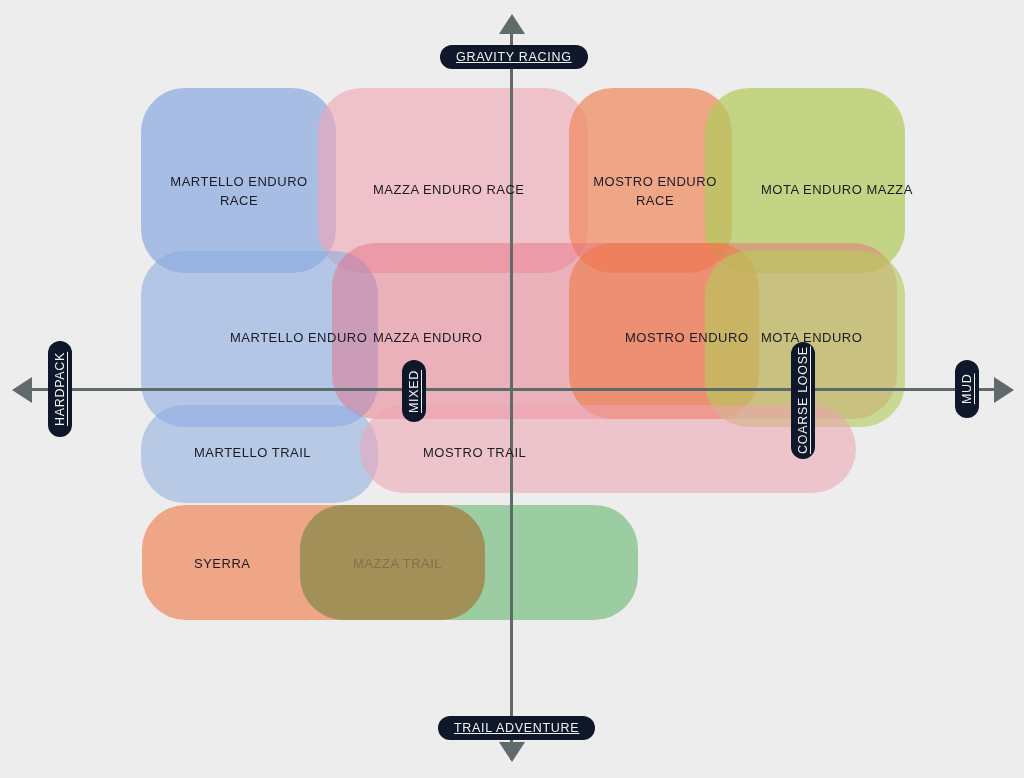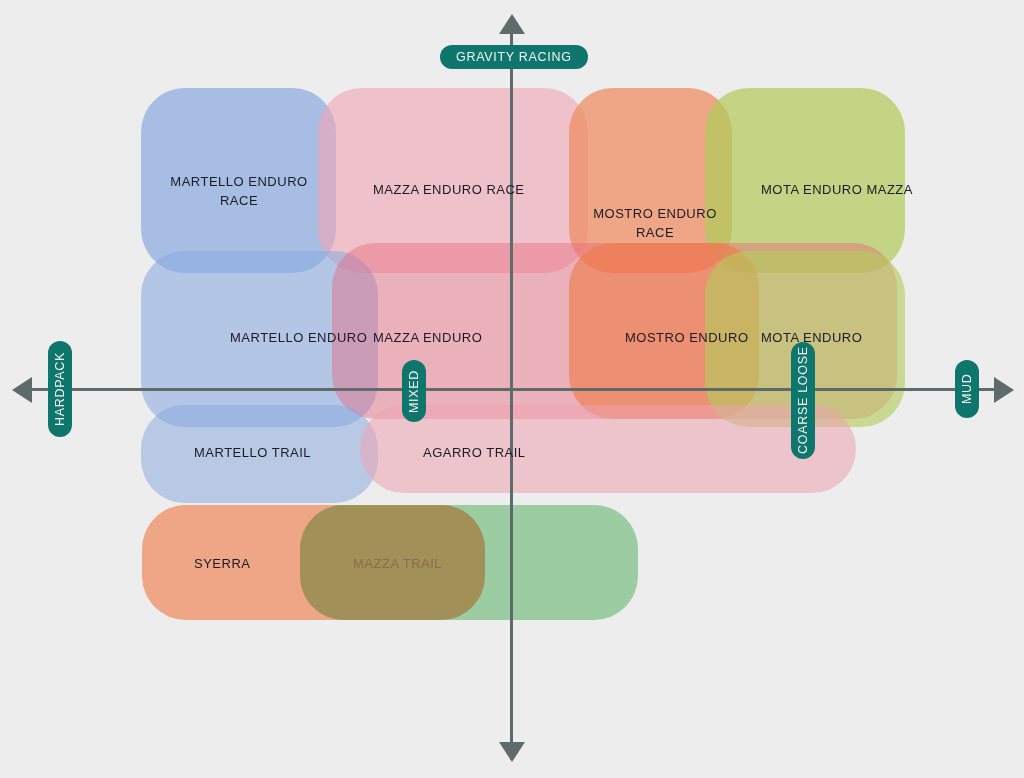--- a/index.html
+++ b/index.html
@@ -68,30 +68,31 @@
     left: 994px;
     top: 377px;
     border-top: 13px solid transparent;
     border-bottom: 13px solid transparent;
     border-left: 20px solid #5f6a6a;
   }
 
   
   .pill {
     position: absolute;
-    background: #0f766e;
+    background: #0f172a;
     color: #f1f3f3;
     border-radius: 999px;
     font-size: 12.5px;
     letter-spacing: 0.7px;
     display: flex;
     align-items: center;
     justify-content: center;
     white-space: nowrap;
     box-sizing: border-box;
+    text-decoration: underline;
   }
   .pill-h {
     height: 24px;
     padding: 0 16px;
   }
   .pill-v {
     width: 24px;
     padding: 16px 0;
     writing-mode: vertical-rl;
     transform: rotate(180deg);
@@ -148,31 +149,32 @@
   <div class="axis-line axis-h"></div>
   <div class="axis-line axis-v"></div>
   <div class="arrow arrow-up"></div>
   <div class="arrow arrow-down"></div>
   <div class="arrow arrow-left"></div>
   <div class="arrow arrow-right"></div>
 
   <div id="label-layer" style="position:absolute;left:0;top:0;width:1024px;height:778px;">
       <div class="blob-label center" style="left: 150px; top: 173px; width: 178px;">MARTELLO ENDURO RACE</div>
       <div class="blob-label left" style="left: 337px; top: 181px; width: 250px;">MAZZA ENDURO RACE</div>
-      <div class="blob-label center" style="left: 580px; top: 173px; width: 150px; margin-top: 32px;">MOSTRO ENDURO RACE</div>
+      <div class="blob-label center" style="left: 580px; top: 173px; width: 150px;">MOSTRO ENDURO RACE</div>
       <div class="blob-label left" style="left: 725px; top: 181px; width: 185px;">MOTA ENDURO MAZZA</div>
       <div class="blob-label left" style="left: 158px; top: 329px; width: 220px; margin-left: 36px;">MARTELLO ENDURO</div>
       <div class="blob-label left" style="left: 337px; top: 329px; width: 260px;">MAZZA ENDURO</div>
       <div class="blob-label left" style="left: 589px; top: 329px; width: 180px;">MOSTRO ENDURO</div>
       <div class="blob-label left" style="left: 158px; top: 444px; width: 220px;">MARTELLO TRAIL</div>
       <div class="blob-label left" style="left: 725px; top: 329px; width: 185px;">MOTA ENDURO</div>
-      <div class="blob-label left" style="left: 387px; top: 444px; width: 260px;">AGARRO TRAIL</div>
+      <div class="blob-label left" style="left: 387px; top: 444px; width: 260px;">MOSTRO TRAIL</div>
       <div class="blob-label left" style="left: 158px; top: 555px; width: 200px;">SYERRA</div>
       <div class="blob-label left muted" style="left: 317px; top: 555px; width: 200px;">MAZZA TRAIL</div>
     </div>
 
   <div class="pill pill-h" id="pill-gravity">GRAVITY RACING</div>
+  <div class="pill pill-h" id="pill-trail">TRAIL ADVENTURE</div>
   <div class="pill pill-v" id="pill-hardpack">HARDPACK</div>
   <div class="pill pill-v" id="pill-mud">MUD</div>
   <div class="pill pill-v" id="pill-mixed">MIXED</div>
   <div class="pill pill-v" id="pill-coarse">COARSE LOOSE</div>
 
 </div>
 
 </body></html>

